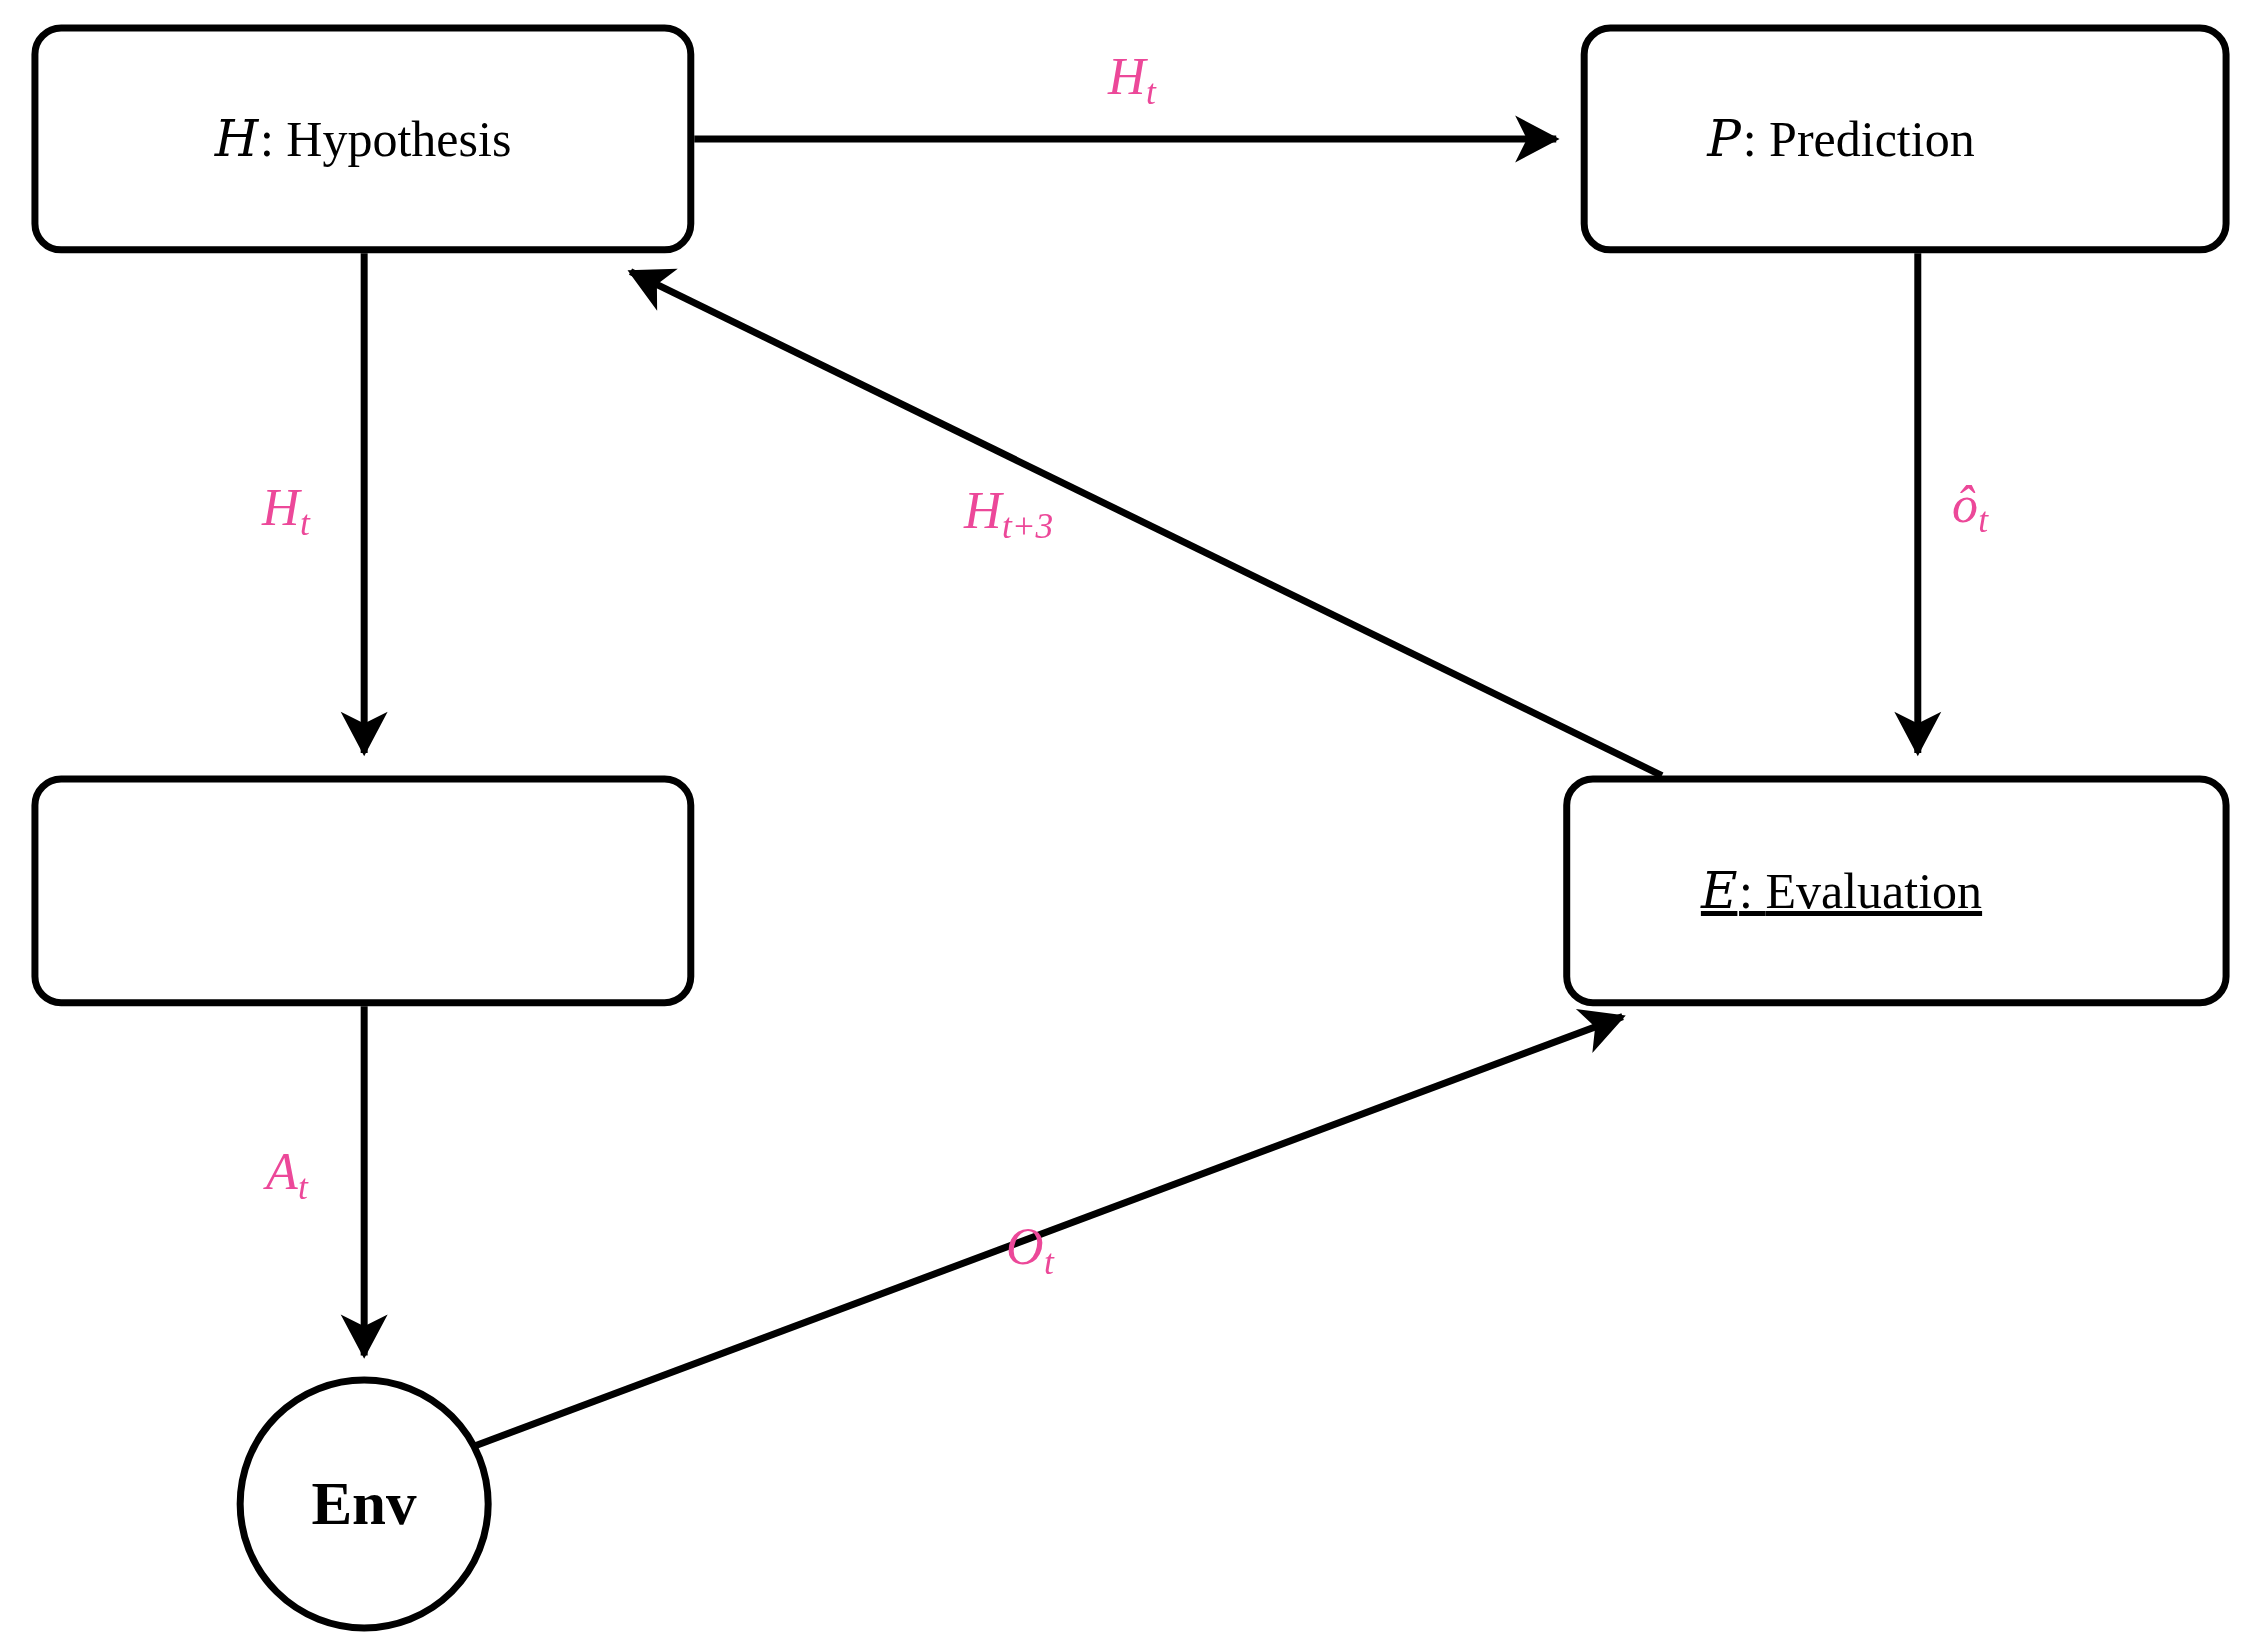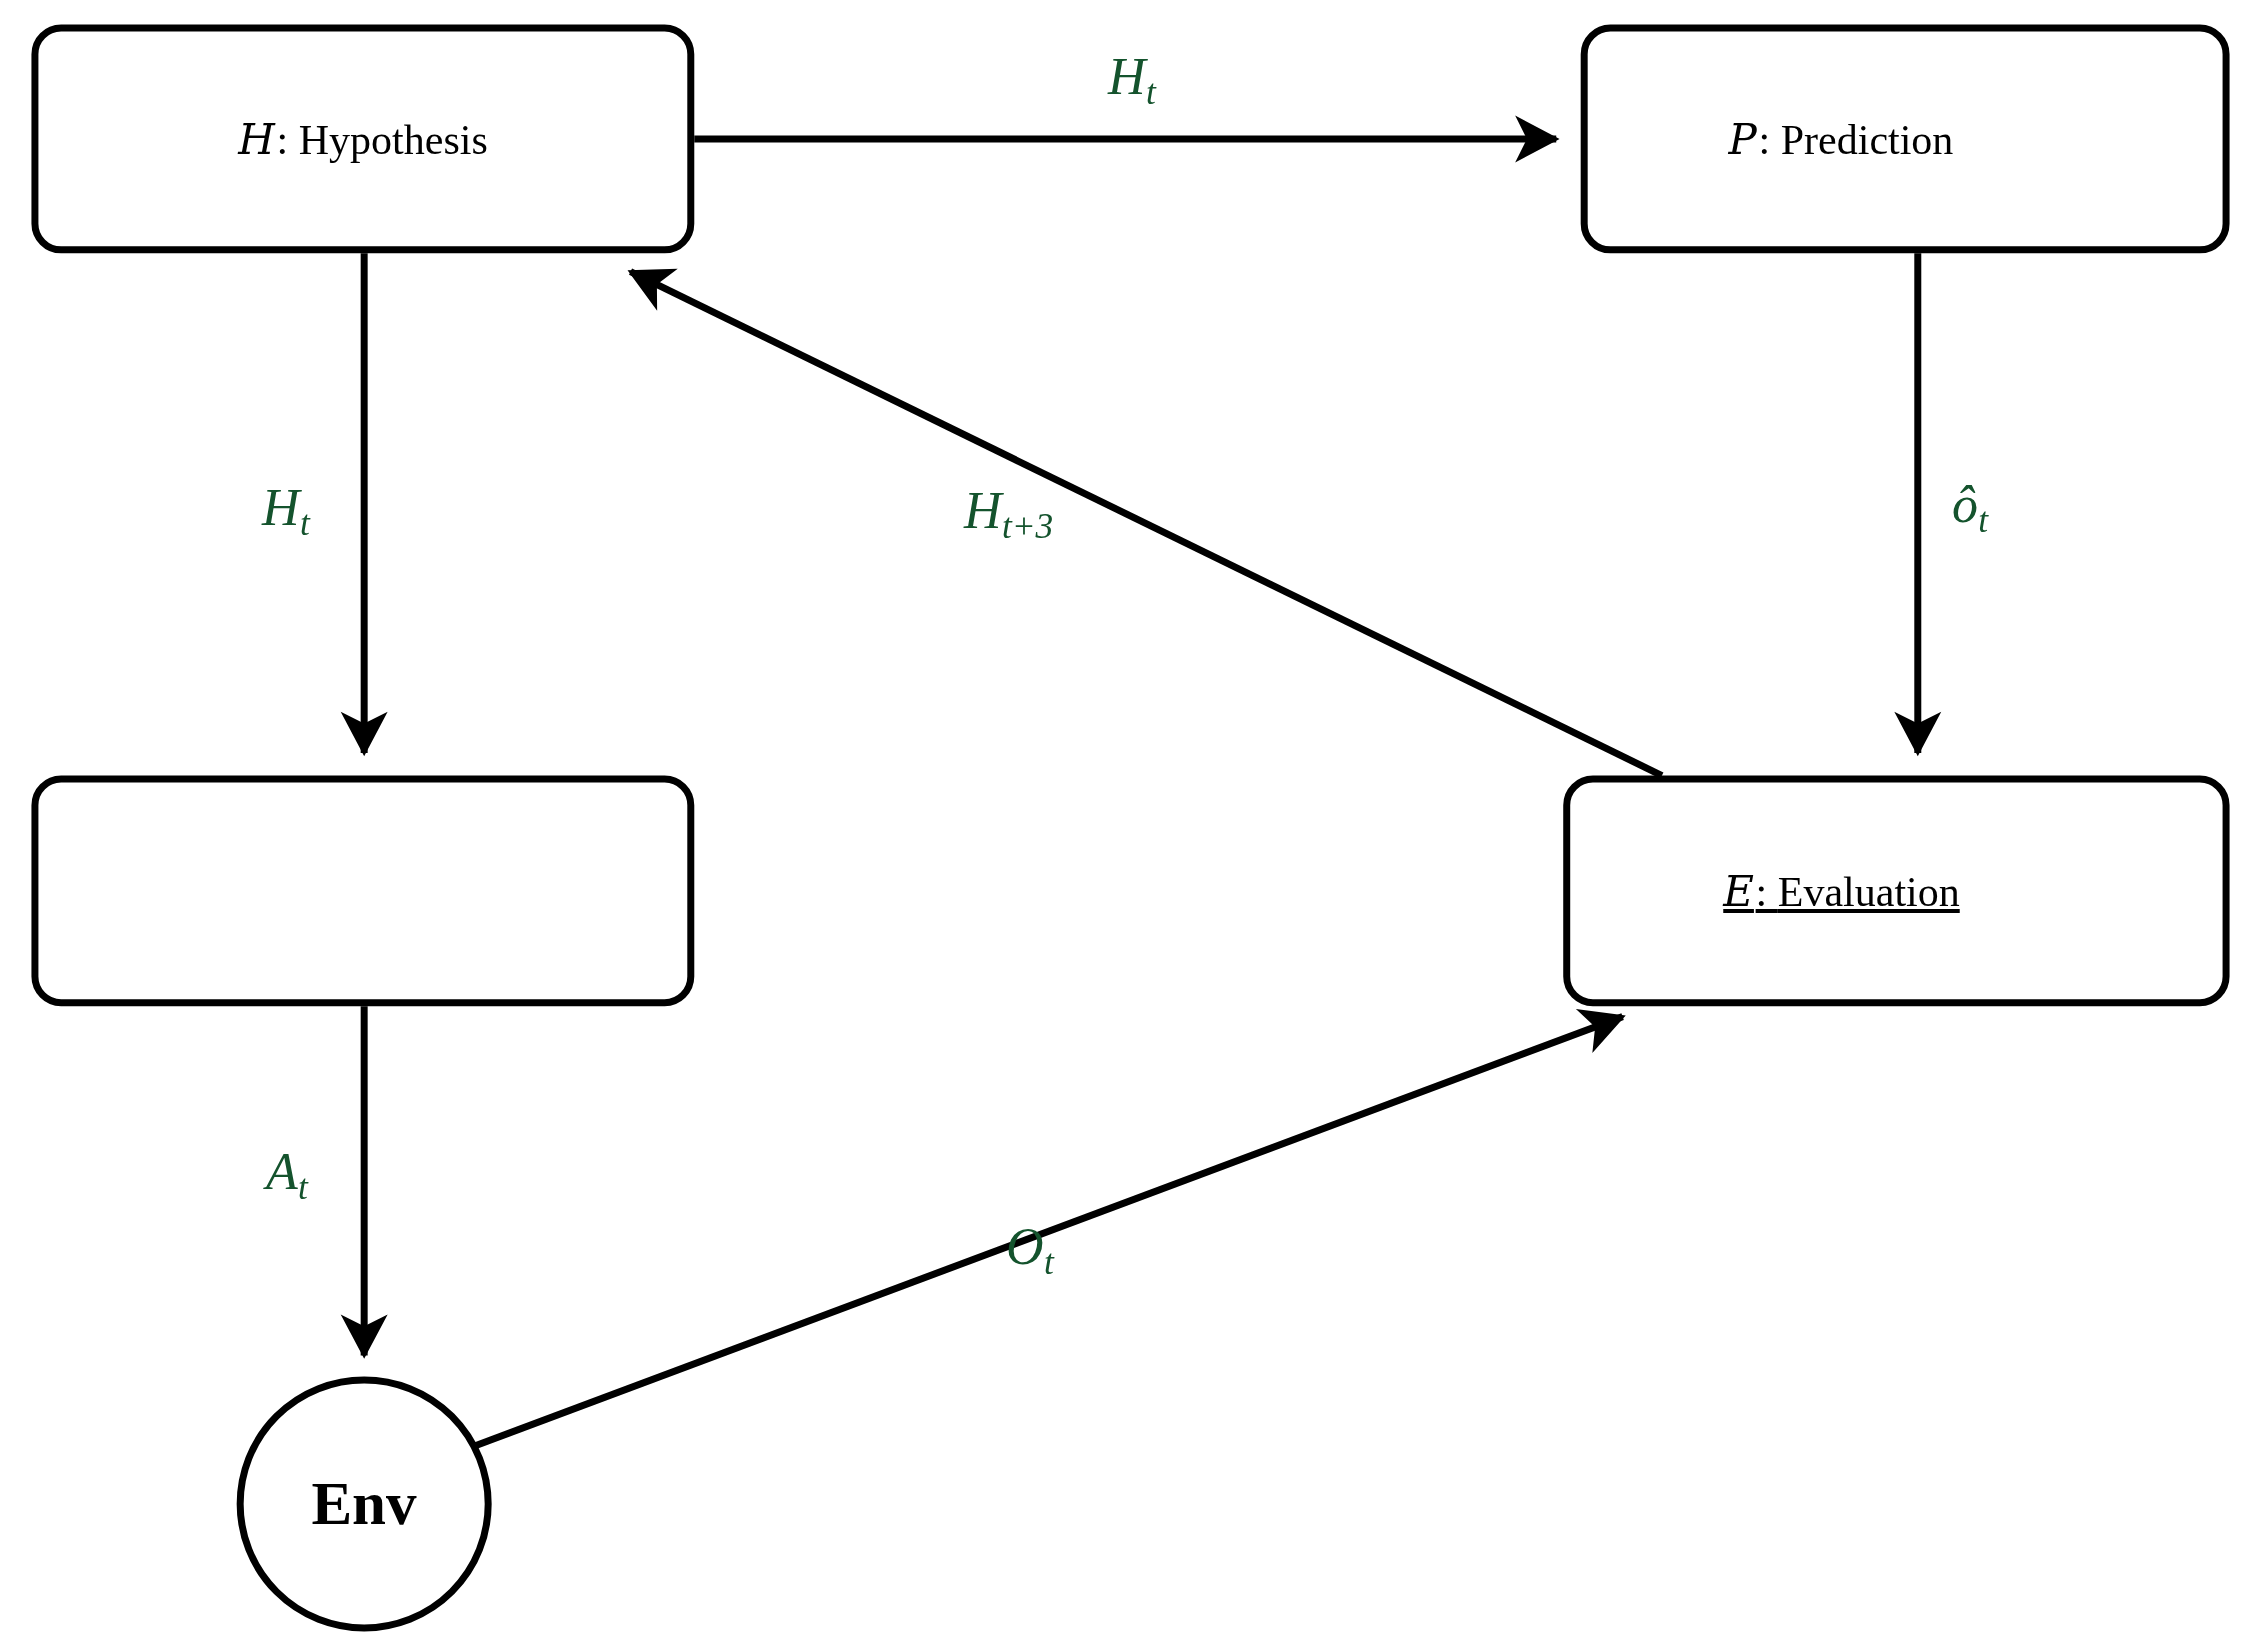--- a/index.html
+++ b/index.html
@@ -26,41 +26,41 @@
     height: 1649px;
   }
   
   .node-label {
     position: absolute;
     display: flex;
     align-items: center;
     justify-content: center;
     text-align: center;
     font-family: "Liberation Serif", "DejaVu Serif", serif;
-    font-size: 42px;
+    font-size: 50px;
     color: #000000;
     white-space: nowrap;
     pointer-events: none;
   }
   .node-label .cal {
     font-style: italic;
     font-family: "DejaVu Serif", "Liberation Serif", serif;
     padding-right: 1.7px;
   }
   .circle-label {
     font-weight: bold;
     font-size: 61px;
   }
   
   .edge-label {
     position: absolute;
     font-family: "Liberation Serif", "DejaVu Serif", serif;
     font-style: italic;
     font-size: 52px;
-    color: #14532d;
+    color: #ec4899;
     white-space: nowrap;
     pointer-events: none;
     line-height: 1;
   }
   .edge-label sub {
     font-size: 0.68em;
     font-style: italic;
     vertical-align: baseline;
     position: relative;
     top: 0.28em;

